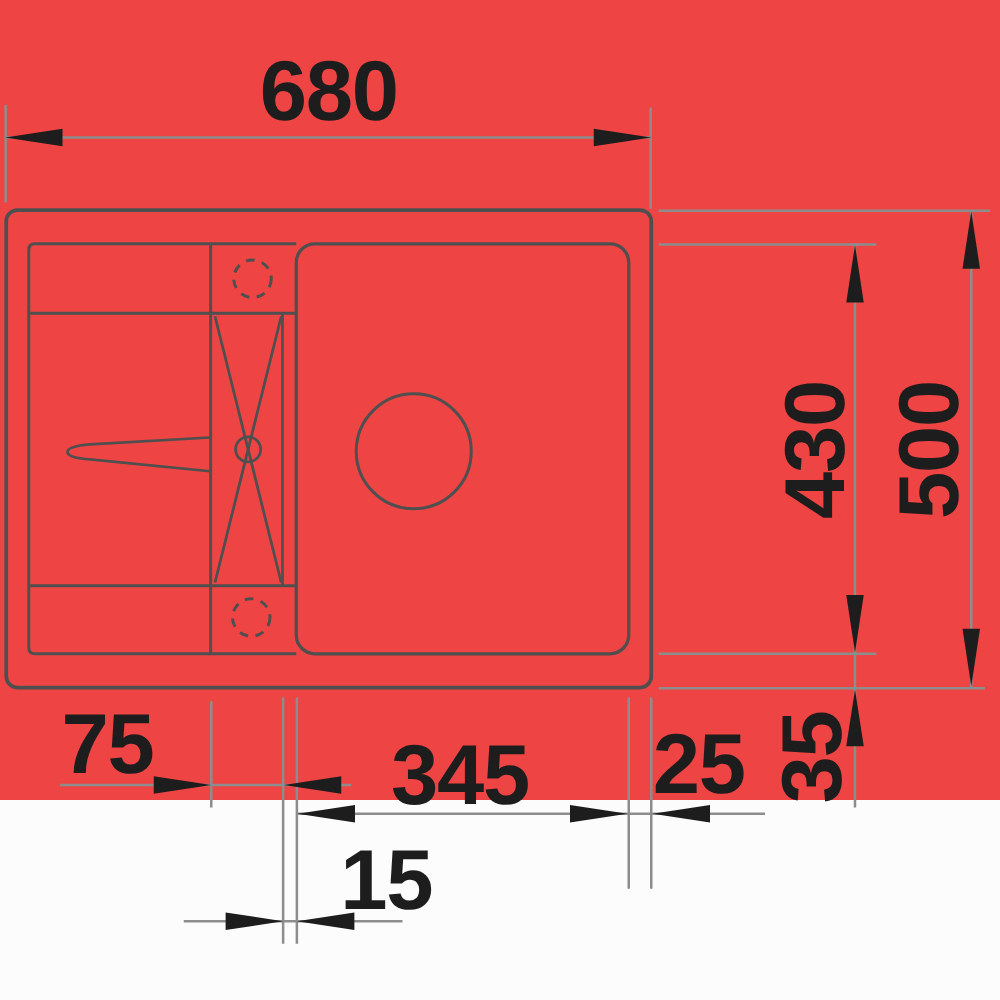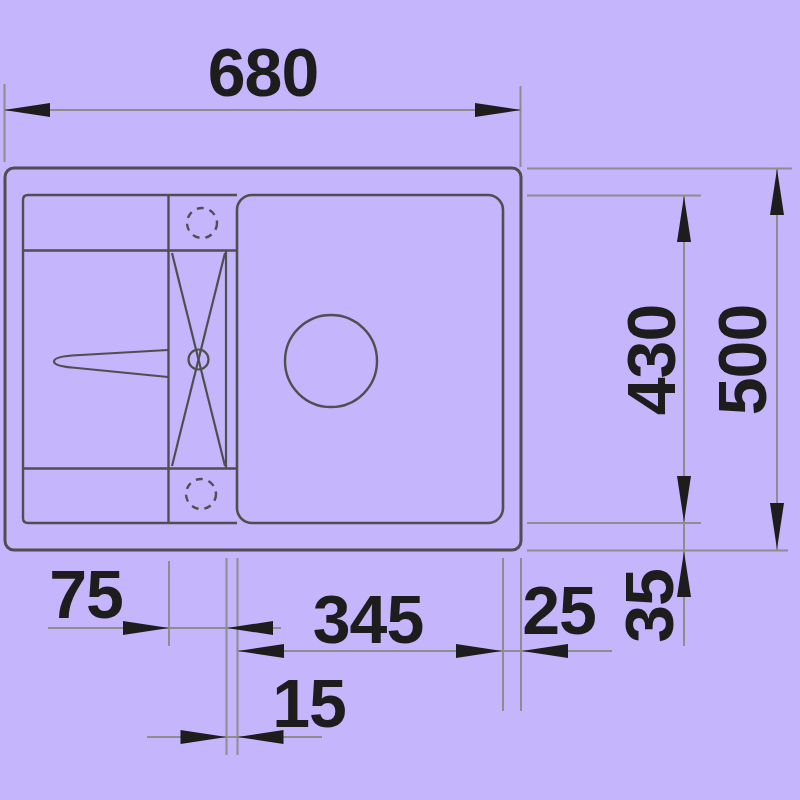--- a/index.html
+++ b/index.html
@@ -1,17 +1,17 @@
 <!DOCTYPE html>
 <html><head>
 <meta charset="utf-8">
 <style>
   html, body { margin: 0; padding: 0; }
   body { width: 800px; height: 800px; background: #fcfcfc; overflow: hidden; }
-  .stage { width: 800px; height: 800px; position: relative; background: #c4b5fd; }
+  .stage { width: 800px; height: 640px; position: relative; background: #ef4444; }
   svg { display: block; }
   .sink-line   { stroke: #4f4f4f; fill: none; stroke-linecap: butt; }
   .dim-line    { stroke: #8d8d8d; stroke-width: 2;   fill: none; }
   .ext-line    { stroke: #8d8d8d; stroke-width: 2;   fill: none; }
   .arrow       { fill: #1d1d1d; stroke: none; }
   .dim-text    { font-family: "Liberation Sans", "DejaVu Sans", sans-serif;
                  font-weight: bold; font-size: 68px; fill: #1d1d1d;
                  text-anchor: middle; letter-spacing: -1px; }
   .dashed      { stroke-dasharray: 7 6; }
 </style>

